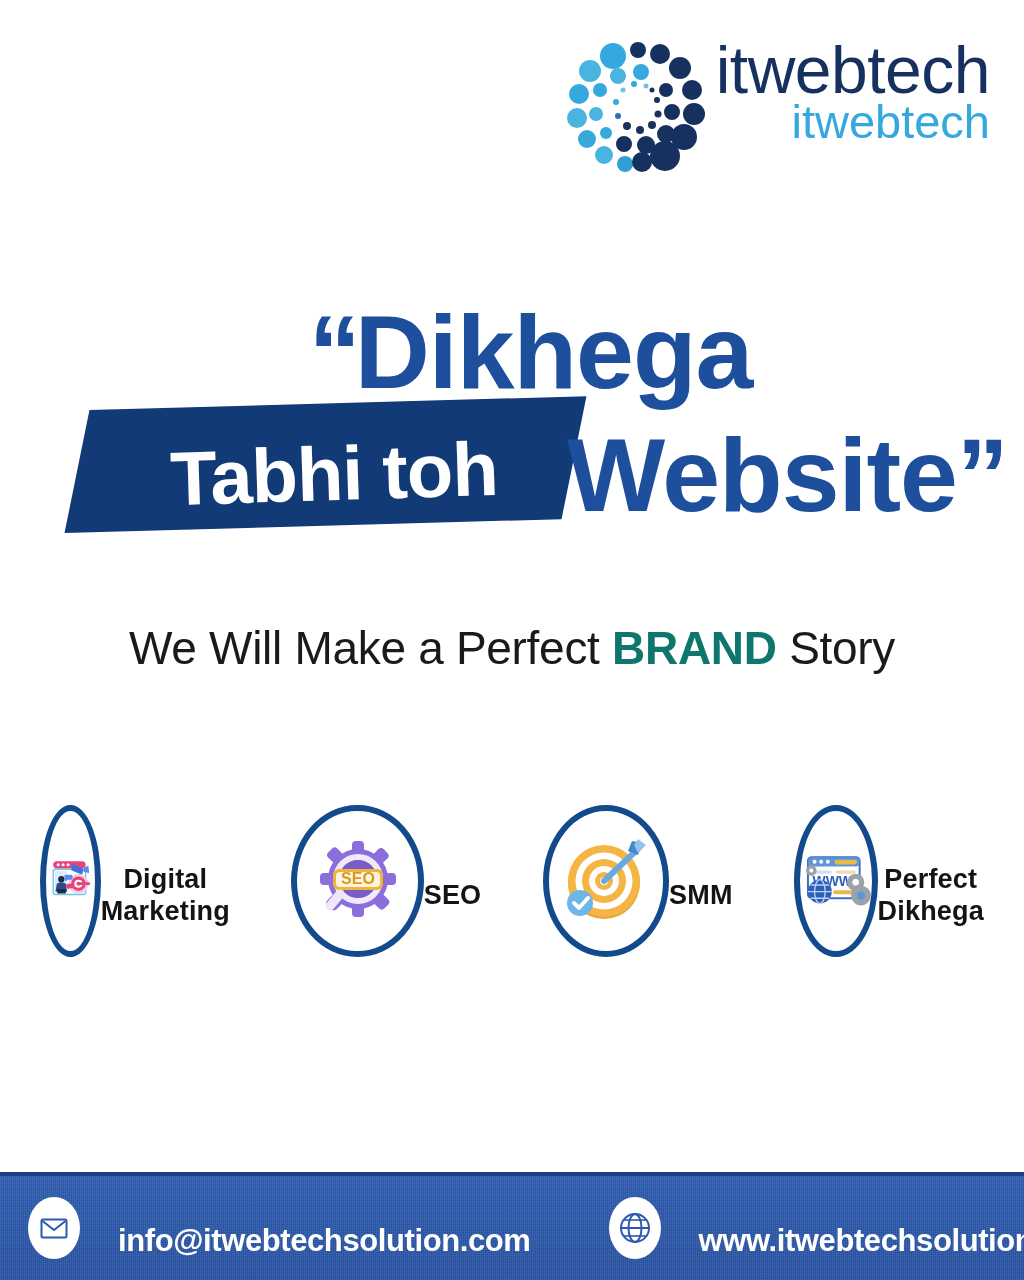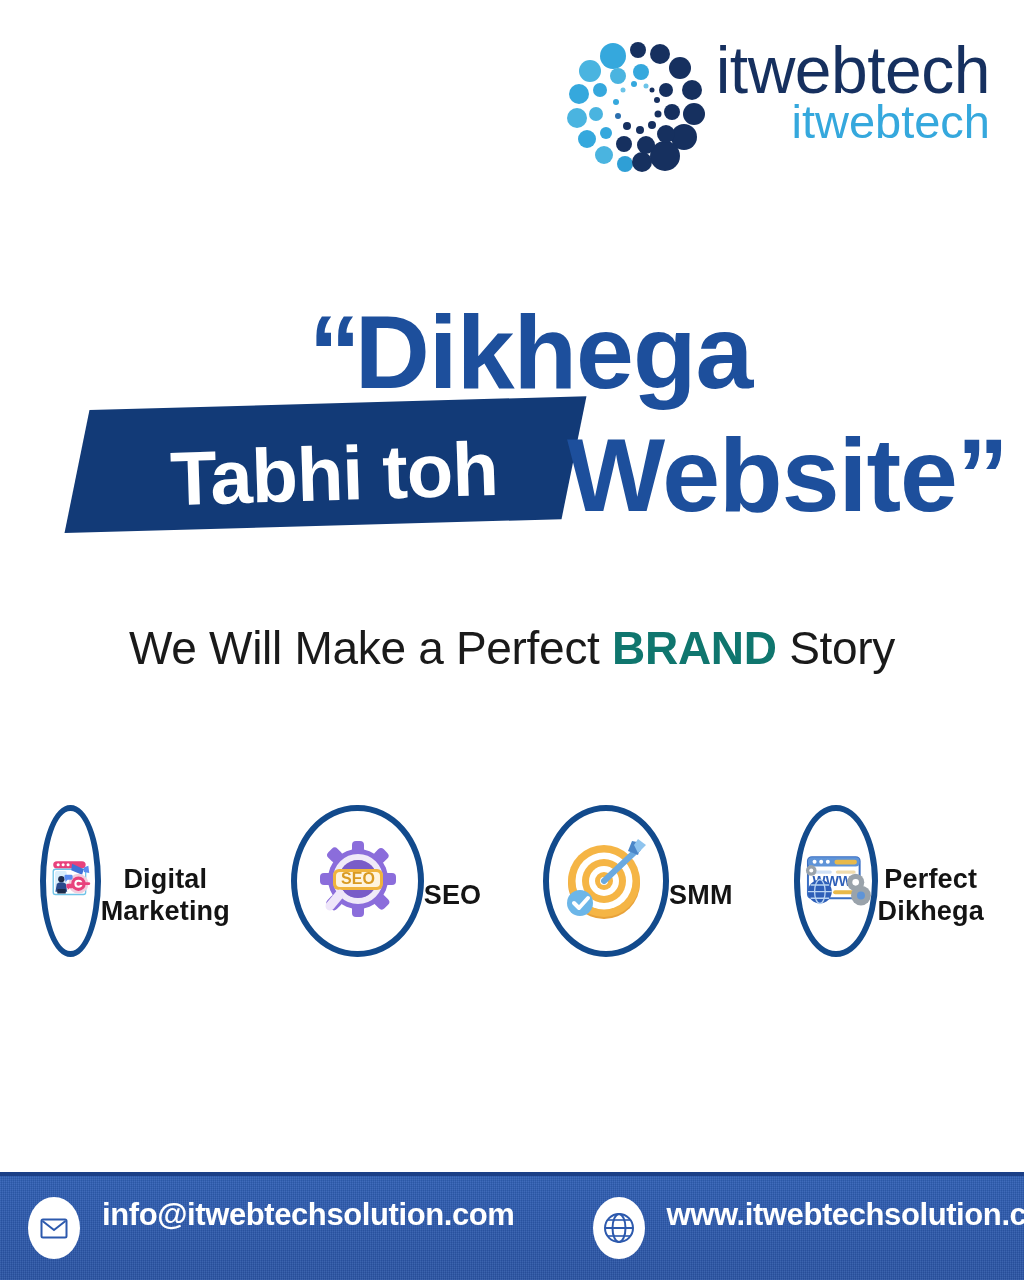--- a/index.html
+++ b/index.html
@@ -120,21 +120,21 @@
     position:absolute;
     left:0; bottom:0;
     width:100%; height:108px;
     background:
       repeating-linear-gradient(90deg, rgba(255,255,255,0.05) 0 1px, rgba(0,0,0,0.05) 1px 2px),
       repeating-linear-gradient(0deg, rgba(255,255,255,0.04) 0 1px, rgba(0,0,0,0.04) 1px 2px),
       linear-gradient(180deg,#2f5fb5 0%,#2c59ad 45%,#2a54a6 100%);
     border-top:4px solid #1b3f86;
     display:flex; align-items:center;
   }
-  .fitem{ display:flex; align-items:flex-start; }
+  .fitem{ display:flex; align-items:flex-end;gap:16px; }
   .fitem.mail{ margin-left:28px; }
   .fitem.web{ margin-left:78px; }
   .ficon{
     width:52px; height:62px;
     border-radius:50%;
     background:#ffffff;
     display:flex; align-items:center; justify-content:center;
     flex:none;
   }
   .ftext{

